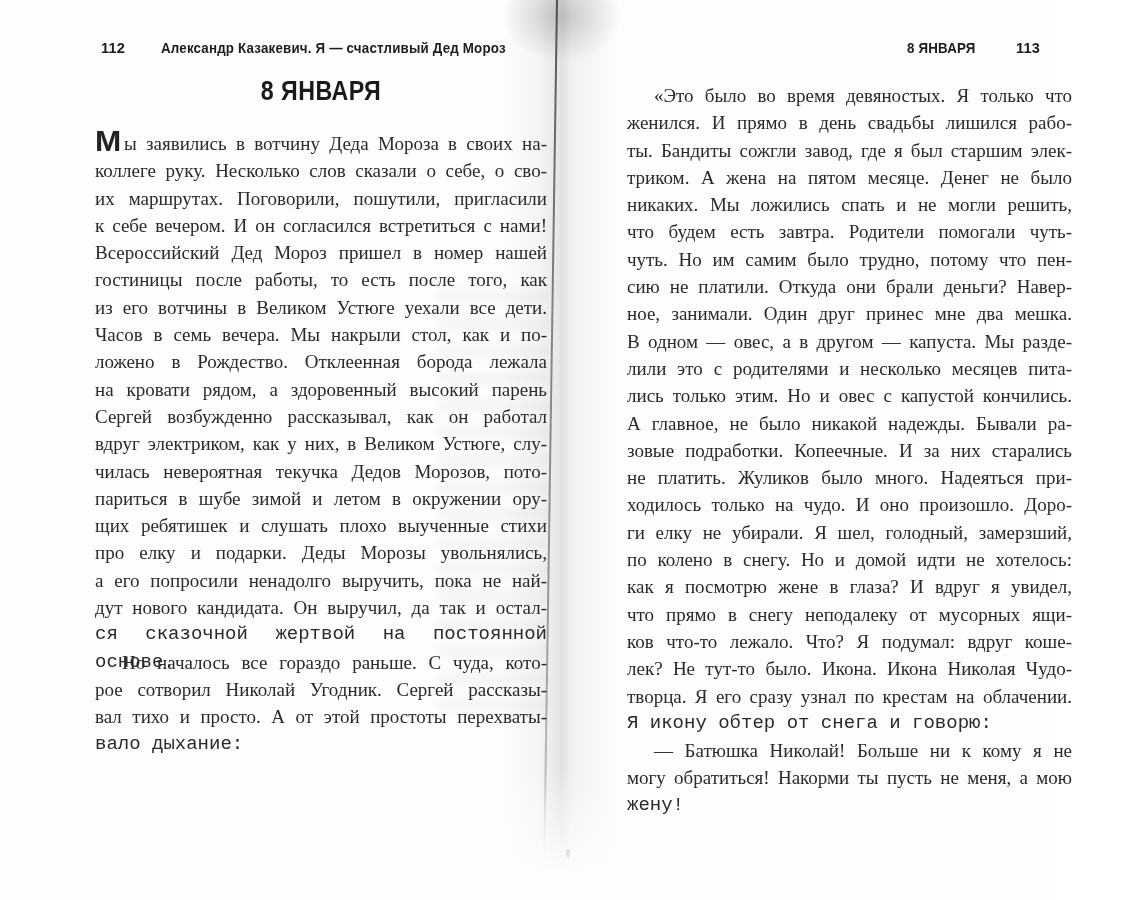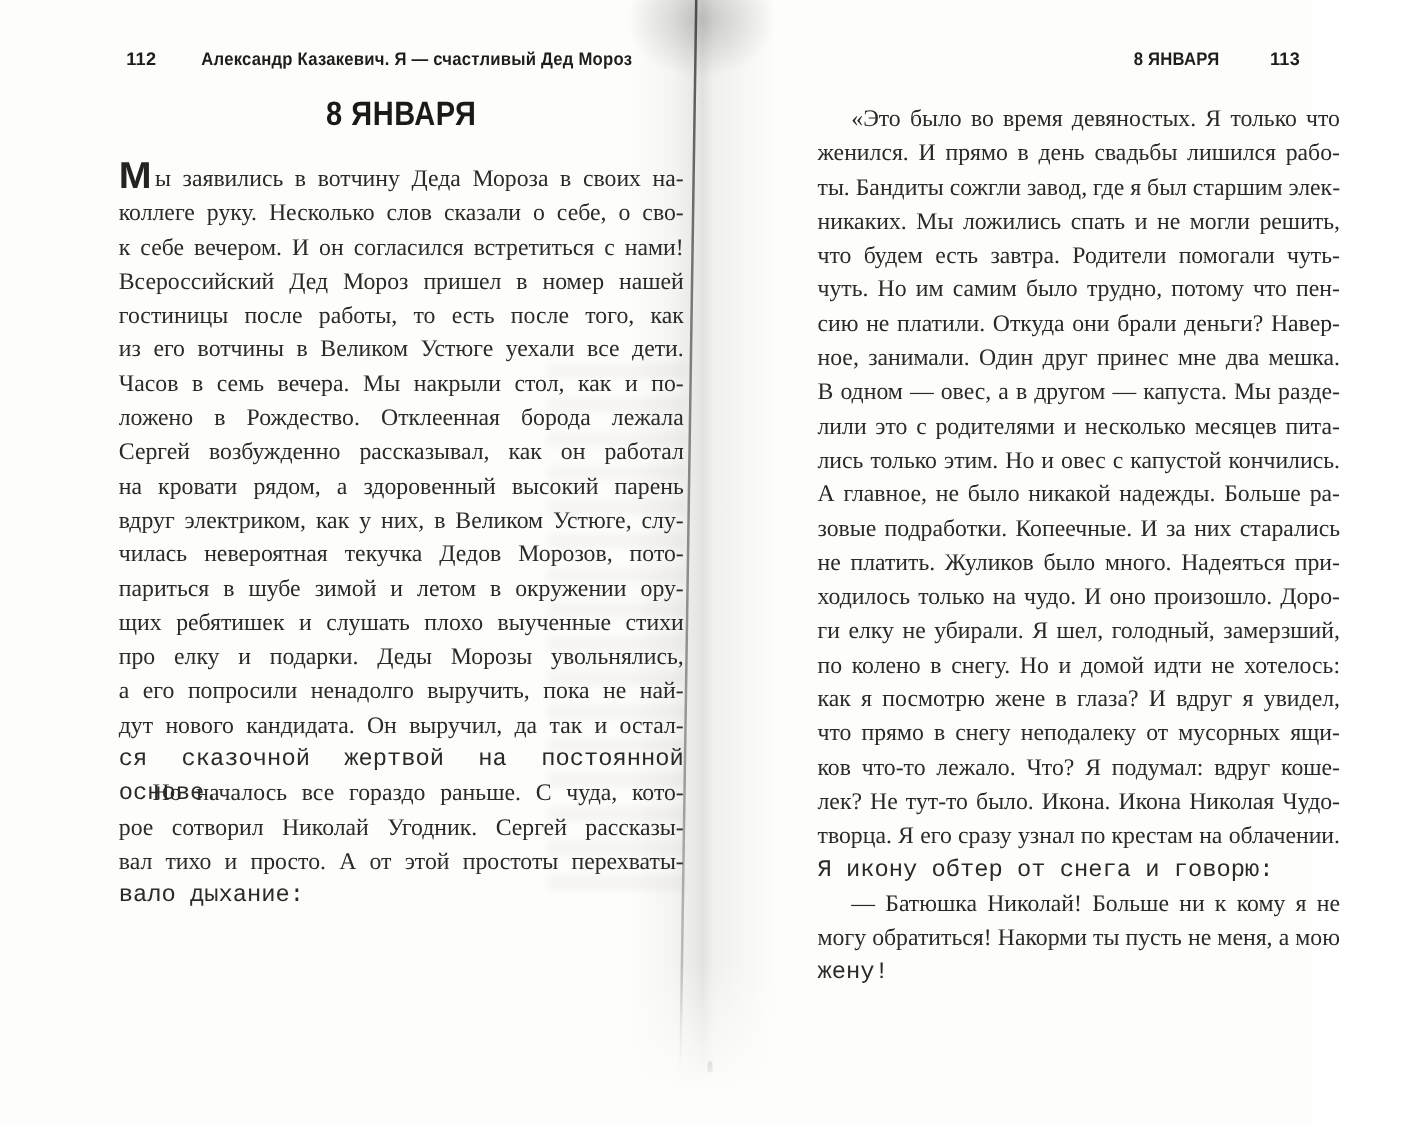--- a/index.html
+++ b/index.html
@@ -84,21 +84,21 @@
     margin: 0; text-align: center;
     font-family: "Liberation Sans", sans-serif;
     font-weight: 700; font-size: 27px; color: #1b1a19;
     transform: scaleX(0.86); transform-origin: center;
     letter-spacing: 0.5px;
     white-space: nowrap;
   }
 
   .page-body { position: absolute; left: 0; right: 0; font-size: 19px; line-height: 27.3px; }
   .page-left  .page-body { top: 130px; }
-  .page-right .page-body { top: 82px; margin-left: 27px; }
+  .page-right .page-body { top: 82px; }
 
   .line {
     text-align: justify;
     text-align-last: justify;
     white-space: nowrap;
     height: 27.3px;
   }
   .line.last { text-align-last: left; white-space: normal; font-family: Liberation Mono, monospace; }
   .line.indent { padding-left: 27px; }
 
@@ -126,28 +126,29 @@
   <div class="page page-left">
     <div class="pg-header left-h">
       <span class="page-num">112</span>
       <span class="running-title">Александр Казакевич. Я — счастливый Дед Мороз</span>
     </div>
     <h1 class="chapter-title">8 ЯНВАРЯ</h1>
     <div class="page-body">
         <div class="para">
           <div class="line"><span class="dropcap">М</span>ы заявились в вотчину Деда Мороза в своих на-</div>
           <div class="line">коллеге руку. Несколько слов сказали о себе, о сво-</div>
+          <div class="line">их маршрутах. Поговорили, пошутили, пригласили</div>
           <div class="line">к себе вечером. И он согласился встретиться с нами!</div>
           <div class="line">Всероссийский Дед Мороз пришел в номер нашей</div>
           <div class="line">гостиницы после работы, то есть после того, как</div>
           <div class="line">из его вотчины в Великом Устюге уехали все дети.</div>
           <div class="line">Часов в семь вечера. Мы накрыли стол, как и по-</div>
           <div class="line">ложено в Рождество. Отклеенная борода лежала</div>
+          <div class="line">на кровати рядом, а здоровенный высокий парень</div>
           <div class="line">Сергей возбужденно рассказывал, как он работал</div>
-          <div class="line">на кровати рядом, а здоровенный высокий парень</div>
           <div class="line">вдруг электриком, как у них, в Великом Устюге, слу-</div>
           <div class="line">чилась невероятная текучка Дедов Морозов, пото-</div>
           <div class="line">париться в шубе зимой и летом в окружении ору-</div>
           <div class="line">щих ребятишек и слушать плохо выученные стихи</div>
           <div class="line">про елку и подарки. Деды Морозы увольнялись,</div>
           <div class="line">а его попросили ненадолго выручить, пока не най-</div>
           <div class="line">дут нового кандидата. Он выручил, да так и остал-</div>
           <div class="line last">ся сказочной жертвой на постоянной основе.</div>
         </div>
         <div class="para">
@@ -162,29 +163,30 @@
   <div class="page page-right">
     <div class="pg-header right-h">
       <span class="running-title">8 ЯНВАРЯ</span>
       <span class="page-num">113</span>
     </div>
     <div class="page-body">
         <div class="para">
           <div class="line indent">«Это было во время девяностых. Я только что</div>
           <div class="line">женился. И прямо в день свадьбы лишился рабо-</div>
           <div class="line">ты. Бандиты сожгли завод, где я был старшим элек-</div>
+          <div class="line">триком. А жена на пятом месяце. Денег не было</div>
           <div class="line">никаких. Мы ложились спать и не могли решить,</div>
           <div class="line">что будем есть завтра. Родители помогали чуть-</div>
           <div class="line">чуть. Но им самим было трудно, потому что пен-</div>
           <div class="line">сию не платили. Откуда они брали деньги? Навер-</div>
           <div class="line">ное, занимали. Один друг принес мне два мешка.</div>
           <div class="line">В одном — овес, а в другом — капуста. Мы разде-</div>
           <div class="line">лили это с родителями и несколько месяцев пита-</div>
           <div class="line">лись только этим. Но и овес с капустой кончились.</div>
-          <div class="line">А главное, не было никакой надежды. Больше ра-</div>
+          <div class="line">А главное, не было никакой надежды. Бывали ра-</div>
           <div class="line">зовые подработки. Копеечные. И за них старались</div>
           <div class="line">не платить. Жуликов было много. Надеяться при-</div>
           <div class="line">ходилось только на чудо. И оно произошло. Доро-</div>
           <div class="line">ги елку не убирали. Я шел, голодный, замерзший,</div>
           <div class="line">по колено в снегу. Но и домой идти не хотелось:</div>
           <div class="line">как я посмотрю жене в глаза? И вдруг я увидел,</div>
           <div class="line">что прямо в снегу неподалеку от мусорных ящи-</div>
           <div class="line">ков что-то лежало. Что? Я подумал: вдруг коше-</div>
           <div class="line">лек? Не тут-то было. Икона. Икона Николая Чудо-</div>
           <div class="line">творца. Я его сразу узнал по крестам на облачении.</div>

